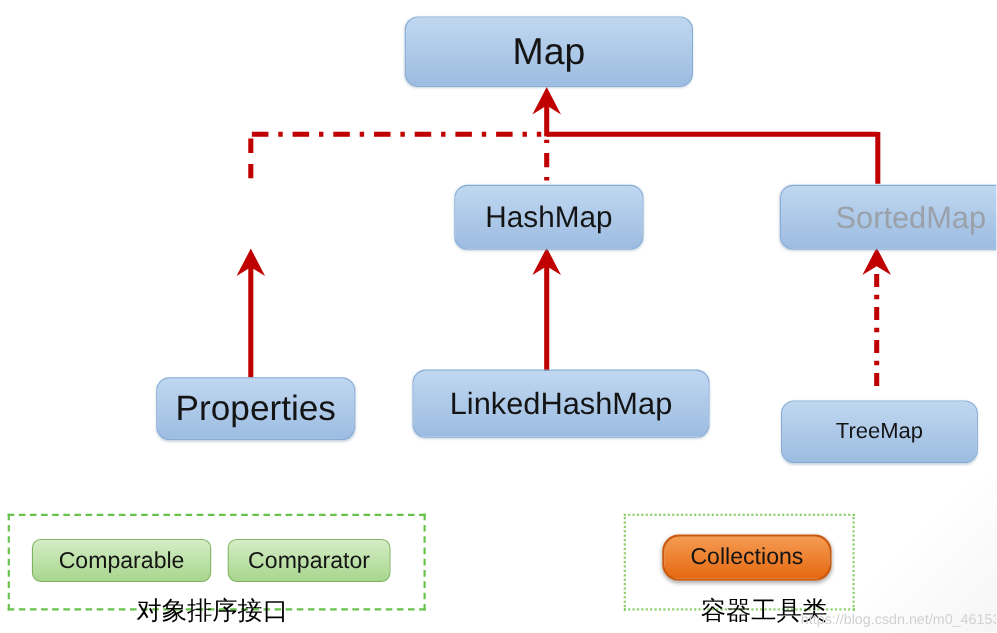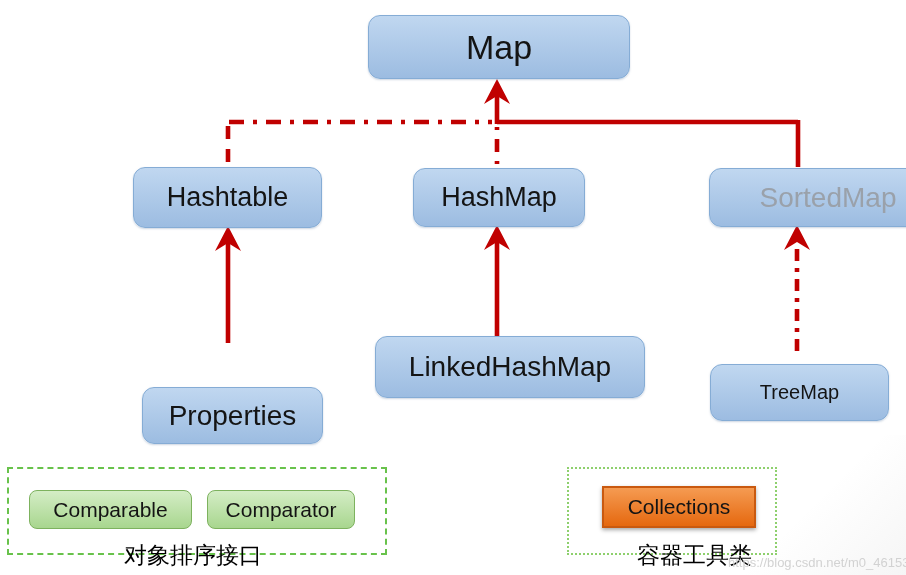--- a/index.html
+++ b/index.html
@@ -26,21 +26,21 @@
     border: 1.6px solid #85acd5;
     border-radius: 12px;
     color: #141414;
     box-shadow: 0 1px 2px rgba(110,135,170,0.35);
     white-space: nowrap;
   }
   .n-map           { left: 368px; top: 15px;  width: 260px; height: 62px; font-size: 34px; }
   .n-hashtable     { left: 133px; top: 167px; width: 187px; height: 59px; font-size: 27px; }
   .n-hashmap       { left: 413px; top: 168px; width: 170px; height: 57px; font-size: 27px; }
   .n-sortedmap     { left: 709px; top: 168px; width: 188px; height: 57px; font-size: 28px; color: #9aa1aa; padding-left: 24px; }
-  .n-properties    { left: 142px; top: 343px; width: 179px; height: 55px; font-size: 28px; margin-top: 44px; }
+  .n-properties    { left: 142px; top: 343px; width: 179px; height: 55px; font-size: 32px; }
   .n-linkedhashmap { left: 375px; top: 336px; width: 268px; height: 60px; font-size: 28px; }
   .n-treemap       { left: 710px; top: 364px; width: 177px; height: 55px; font-size: 20px; }
 
   .group { position: absolute; background: transparent; }
   .group-left  { left: 7px;   top: 467px; width: 376px; height: 84px; border: 2px dashed #68c24b; }
   .group-right { left: 567px; top: 467px; width: 206px; height: 84px; border: 2px dotted #8ed06d; }
 
   .chip {
     position: absolute;
     display: flex; align-items: center; justify-content: center;
@@ -49,21 +49,21 @@
   .chip-green {
     background: linear-gradient(180deg, #d4edc6 0%, #a8d68e 100%);
     border: 1.5px solid #7db25e;
     border-radius: 8px;
   }
   .c-comparable  { left: 29px;  top: 490px; width: 161px; height: 37px; }
   .c-comparator  { left: 207px; top: 490px; width: 146px; height: 37px; }
   .chip-orange {
     background: linear-gradient(180deg, #f59b52 0%, #e5680f 100%);
     border: 2px solid #c9590f;
-    border-radius: 0;
+    border-radius: 15px;
     box-shadow: 0 2px 4px rgba(0,0,0,0.35);
   }
   .c-collections { left: 602px; top: 486px; width: 150px; height: 38px; }
 
   .caption {
     position: absolute;
     font-family: "Liberation Serif", serif;
     font-size: 23px; color: #000; white-space: nowrap;
   }
   .cap-left  { left: 124px; top: 540px; }
@@ -101,21 +101,20 @@
     <polygon class="head" points="215,251 228,226 241,251 228,243"></polygon>
 
     <path class="e" d="M497,344 V239"></path>
     <polygon class="head" points="484,250 497,225 510,250 497,242"></polygon>
 
     <path class="e dashdot3" d="M797,351 V242"></path>
     <polygon class="head" points="784,250 797,225 810,250 797,242"></polygon>
   </svg>
 
   <div class="node n-map">Map</div>
-  <div class="node n-hashtable">Hashtable</div>
   <div class="node n-hashmap">HashMap</div>
   <div class="node n-sortedmap">SortedMap</div>
   <div class="node n-properties">Properties</div>
   <div class="node n-linkedhashmap">LinkedHashMap</div>
   <div class="node n-treemap">TreeMap</div>
 
   <div class="group group-left"></div>
   <div class="chip chip-green c-comparable">Comparable</div>
   <div class="chip chip-green c-comparator">Comparator</div>
   <div class="caption cap-left">对象排序接口</div>

